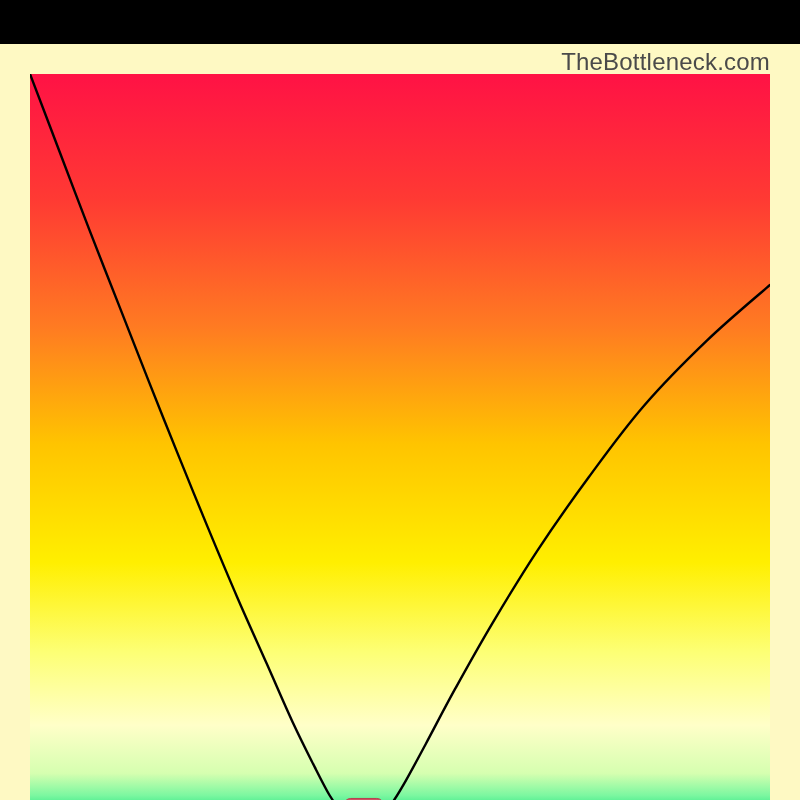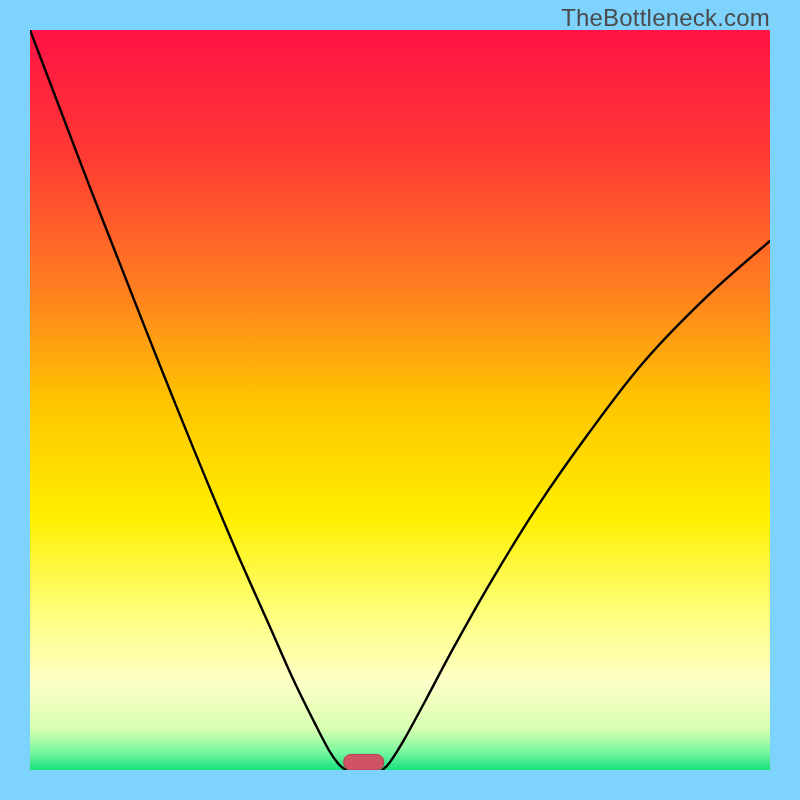--- a/index.html
+++ b/index.html
@@ -7,21 +7,22 @@
     padding: 0;
     width: 800px;
     height: 800px;
     overflow: hidden;
     background: #000;
     font-family: Arial, Helvetica, sans-serif;
   }
   .frame {
     position: absolute;
     inset: 0;
-    background: #7dd3fc;
+    background: #fef9c3;
+    margin-top: 44px;
   }
   .plot {
     position: absolute;
     left: 30px;
     top: 30px;
     width: 740px;
     height: 740px;
     overflow: hidden;
   }
   .watermark {

